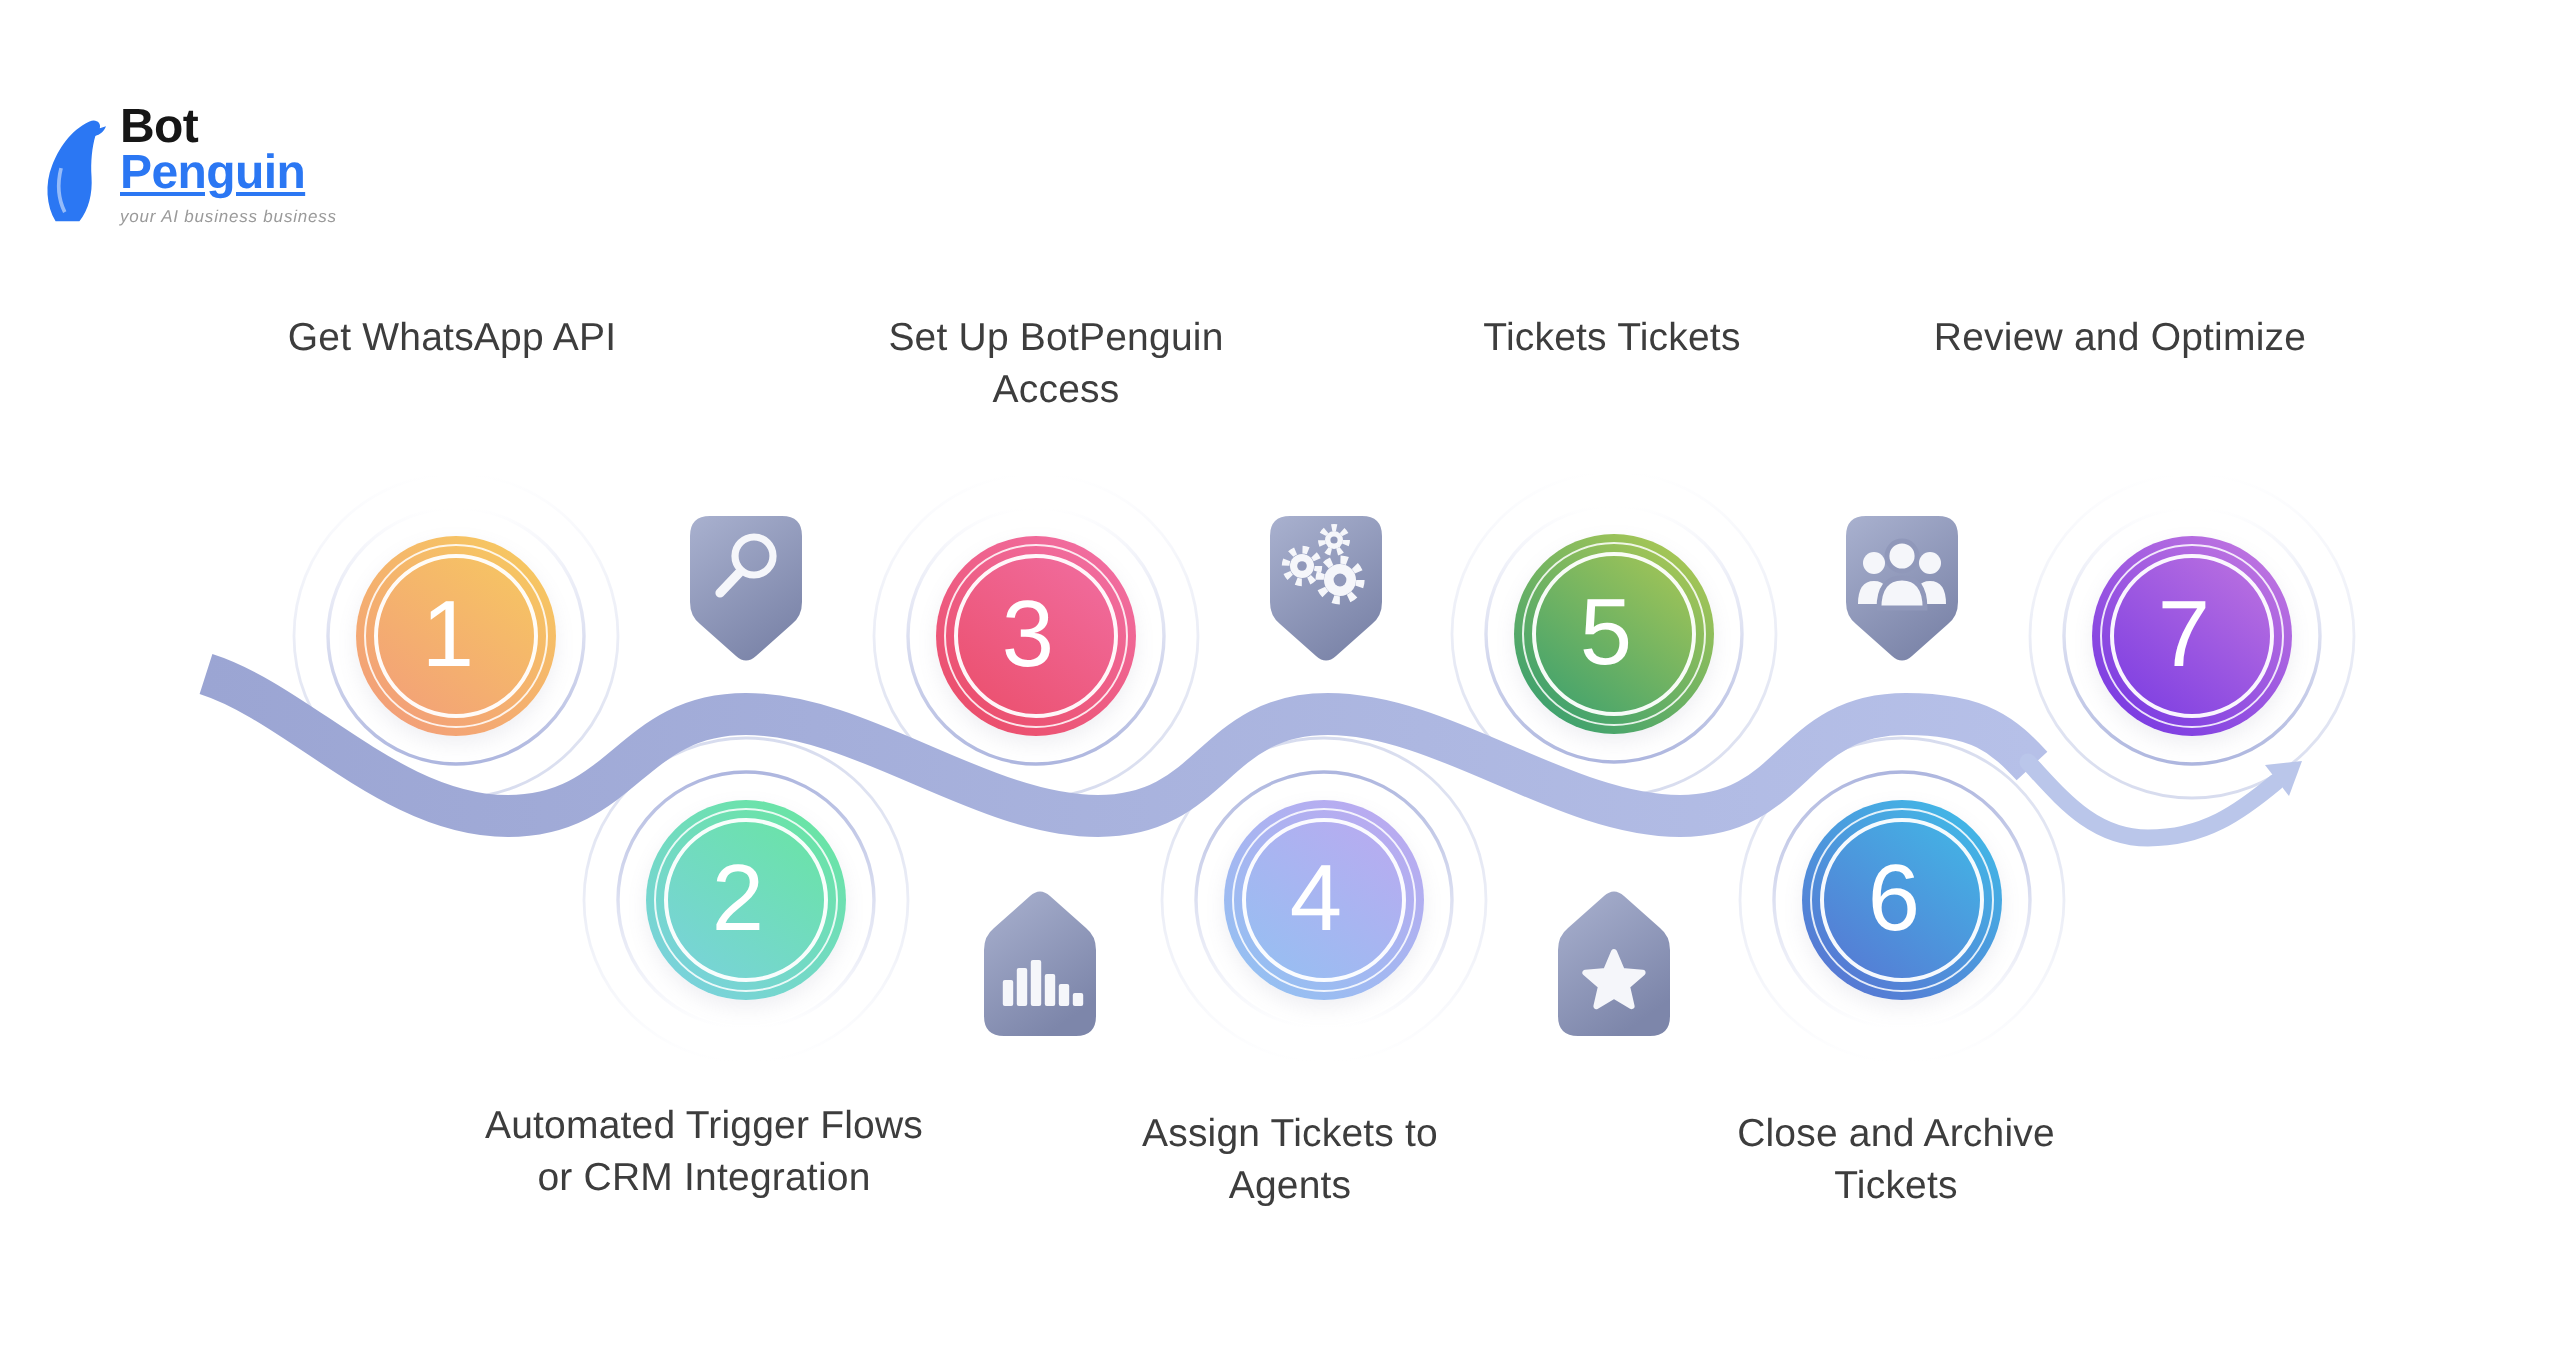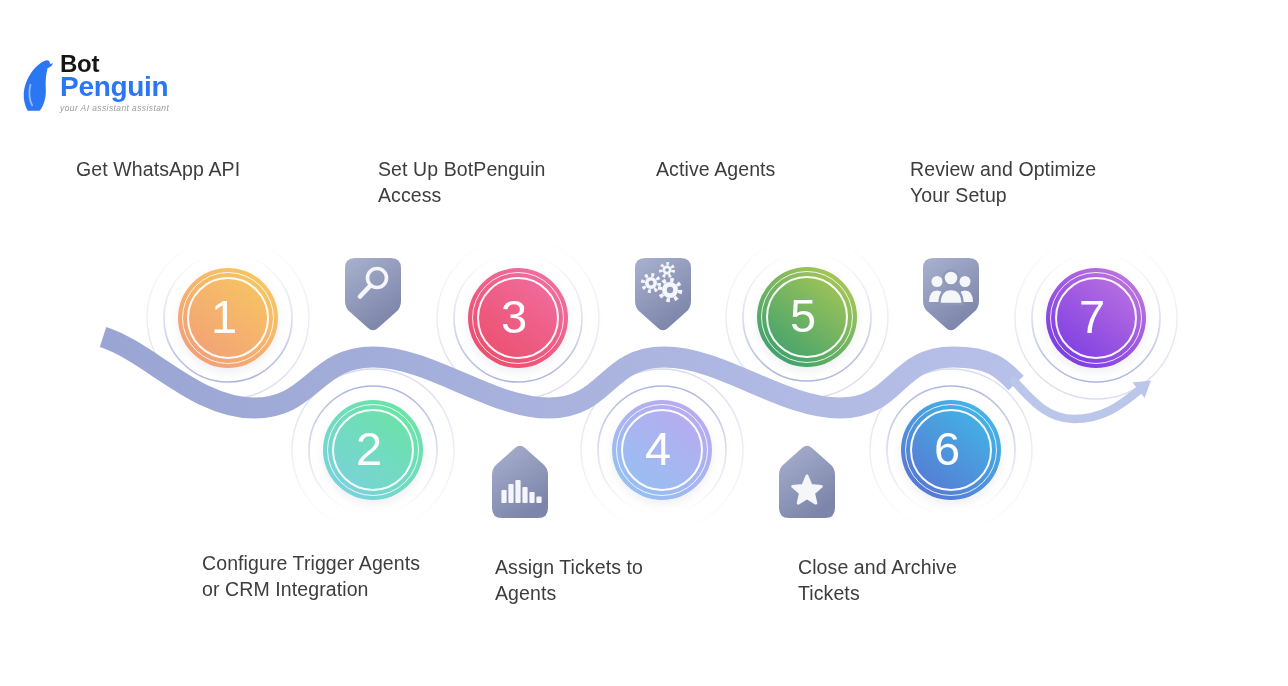--- a/index.html
+++ b/index.html
@@ -4,39 +4,39 @@
 <style>
   html,body{margin:0;padding:0;background:#ffffff;}
   .canvas{position:relative;width:1288px;height:686px;background:#ffffff;overflow:hidden;
           font-family:"Liberation Sans",sans-serif;}
 
   
   .logo{position:absolute;left:20px;top:23px;display:flex;align-items:center;margin-top:29px;}
   .logo svg{display:block;margin-top:4px;}
   .logo-text{margin-left:7px;}
   .logo-bot{font-size:24px;font-weight:800;color:#161616;line-height:23px;letter-spacing:-0.3px;}
-  .logo-penguin{font-size:28px;font-weight:800;color:#2b77f3;line-height:24px;letter-spacing:-0.3px;}
+  .logo-penguin{font-size:24px;font-weight:800;color:#2b77f3;line-height:24px;letter-spacing:-0.3px;text-decoration:underline;}
   .logo-tagline{font-size:8.5px;font-style:italic;color:#9a9a9a;margin-top:4px;letter-spacing:0.4px;}
 
   
   .art{position:absolute;left:0;top:0;}
 
   
   .step-circle{position:absolute;width:100px;height:100px;border-radius:50%;
                display:flex;align-items:center;justify-content:center;
                box-shadow:0 4px 10px rgba(120,120,160,0.12);}
   .step-circle::before{content:"";position:absolute;inset:4px;border-radius:50%;
                border:1.3px solid rgba(255,255,255,0.85);}
   .step-circle::after{content:"";position:absolute;inset:9px;border-radius:50%;
                border:2.2px solid rgba(255,255,255,0.95);}
   .step-num{color:#ffffff;font-size:47px;font-weight:300;line-height:1;
             transform:translate(-4px,-2px);}
 
   
-  .step-label{position:absolute;width:300px;text-align:left;color:#3d3d3d;
+  .step-label{position:absolute;width:300px;text-align:center;color:#3d3d3d;
               font-size:19.5px;font-weight:500;line-height:26px;letter-spacing:0.1px;}
 </style>
 </head>
 <body>
 
 <div class="canvas">
 
   <svg class="art" width="1288" height="686" viewBox="0 0 1288 686">
     <defs>
       <linearGradient id="waveGrad" x1="0" y1="0" x2="1" y2="0">
@@ -154,21 +154,21 @@
   <div class="logo">
     <svg width="33" height="56" viewBox="0 0 36 58">
       <path fill="#2b77f3" d="M27 2.5 C30.5 0.8 33.5 3.2 32.6 6.2 L36 5.2 C34.8 8.3 32.6 9.9 30.2 10.4
         C28.4 16.5 27.6 24.5 28.1 32.5 C28.7 42 26.6 50.5 21.5 57 L8.5 57
         C3.4 48.5 2.6 36.5 6.6 26.5 C10 17.8 16.5 7.2 27 2.5 Z"></path>
       <path d="M11.5 28 C9.5 36 10 45 13.5 52" stroke="#ffffff" stroke-width="2" fill="none" opacity="0.5"></path>
     </svg>
     <div class="logo-text">
       <div class="logo-bot">Bot</div>
       <div class="logo-penguin">Penguin</div>
-      <div class="logo-tagline">your AI assistant assistant</div>
+      <div class="logo-tagline">your AI business business</div>
     </div>
   </div>
 
   <div class="step-circle" style="left: 178px; top: 268px; background: linear-gradient(218deg, rgb(247, 205, 94), rgb(242, 153, 124));">
     <span class="step-num">1</span>
   </div>
   <div class="step-circle" style="left: 323px; top: 400px; background: linear-gradient(218deg, rgb(103, 231, 156), rgb(124, 207, 228));">
     <span class="step-num">2</span>
   </div>
   <div class="step-circle" style="left: 468px; top: 268px; background: linear-gradient(218deg, rgb(242, 114, 168), rgb(234, 74, 100));">
@@ -188,28 +188,27 @@
   </div>
 
   <div class="step-label" style="left:76px;top:156px">
     <div>Get WhatsApp API</div>
   </div>
   <div class="step-label" style="left:378px;top:156px">
     <div>Set Up BotPenguin</div>
     <div>Access</div>
   </div>
   <div class="step-label" style="left:656px;top:156px">
-    <div>Active Agents</div>
+    <div>Tickets Tickets</div>
   </div>
   <div class="step-label" style="left:910px;top:156px">
     <div>Review and Optimize</div>
-    <div>Your Setup</div>
   </div>
   <div class="step-label" style="left:202px;top:550px">
-    <div>Configure Trigger Agents</div>
+    <div>Automated Trigger Flows</div>
     <div>or CRM Integration</div>
   </div>
   <div class="step-label" style="left:798px;top:554px">
     <div>Close and Archive</div>
     <div>Tickets</div>
   </div>
   <div class="step-label" style="left:495px;top:554px">
     <div>Assign Tickets to</div>
     <div>Agents</div>
   </div>

